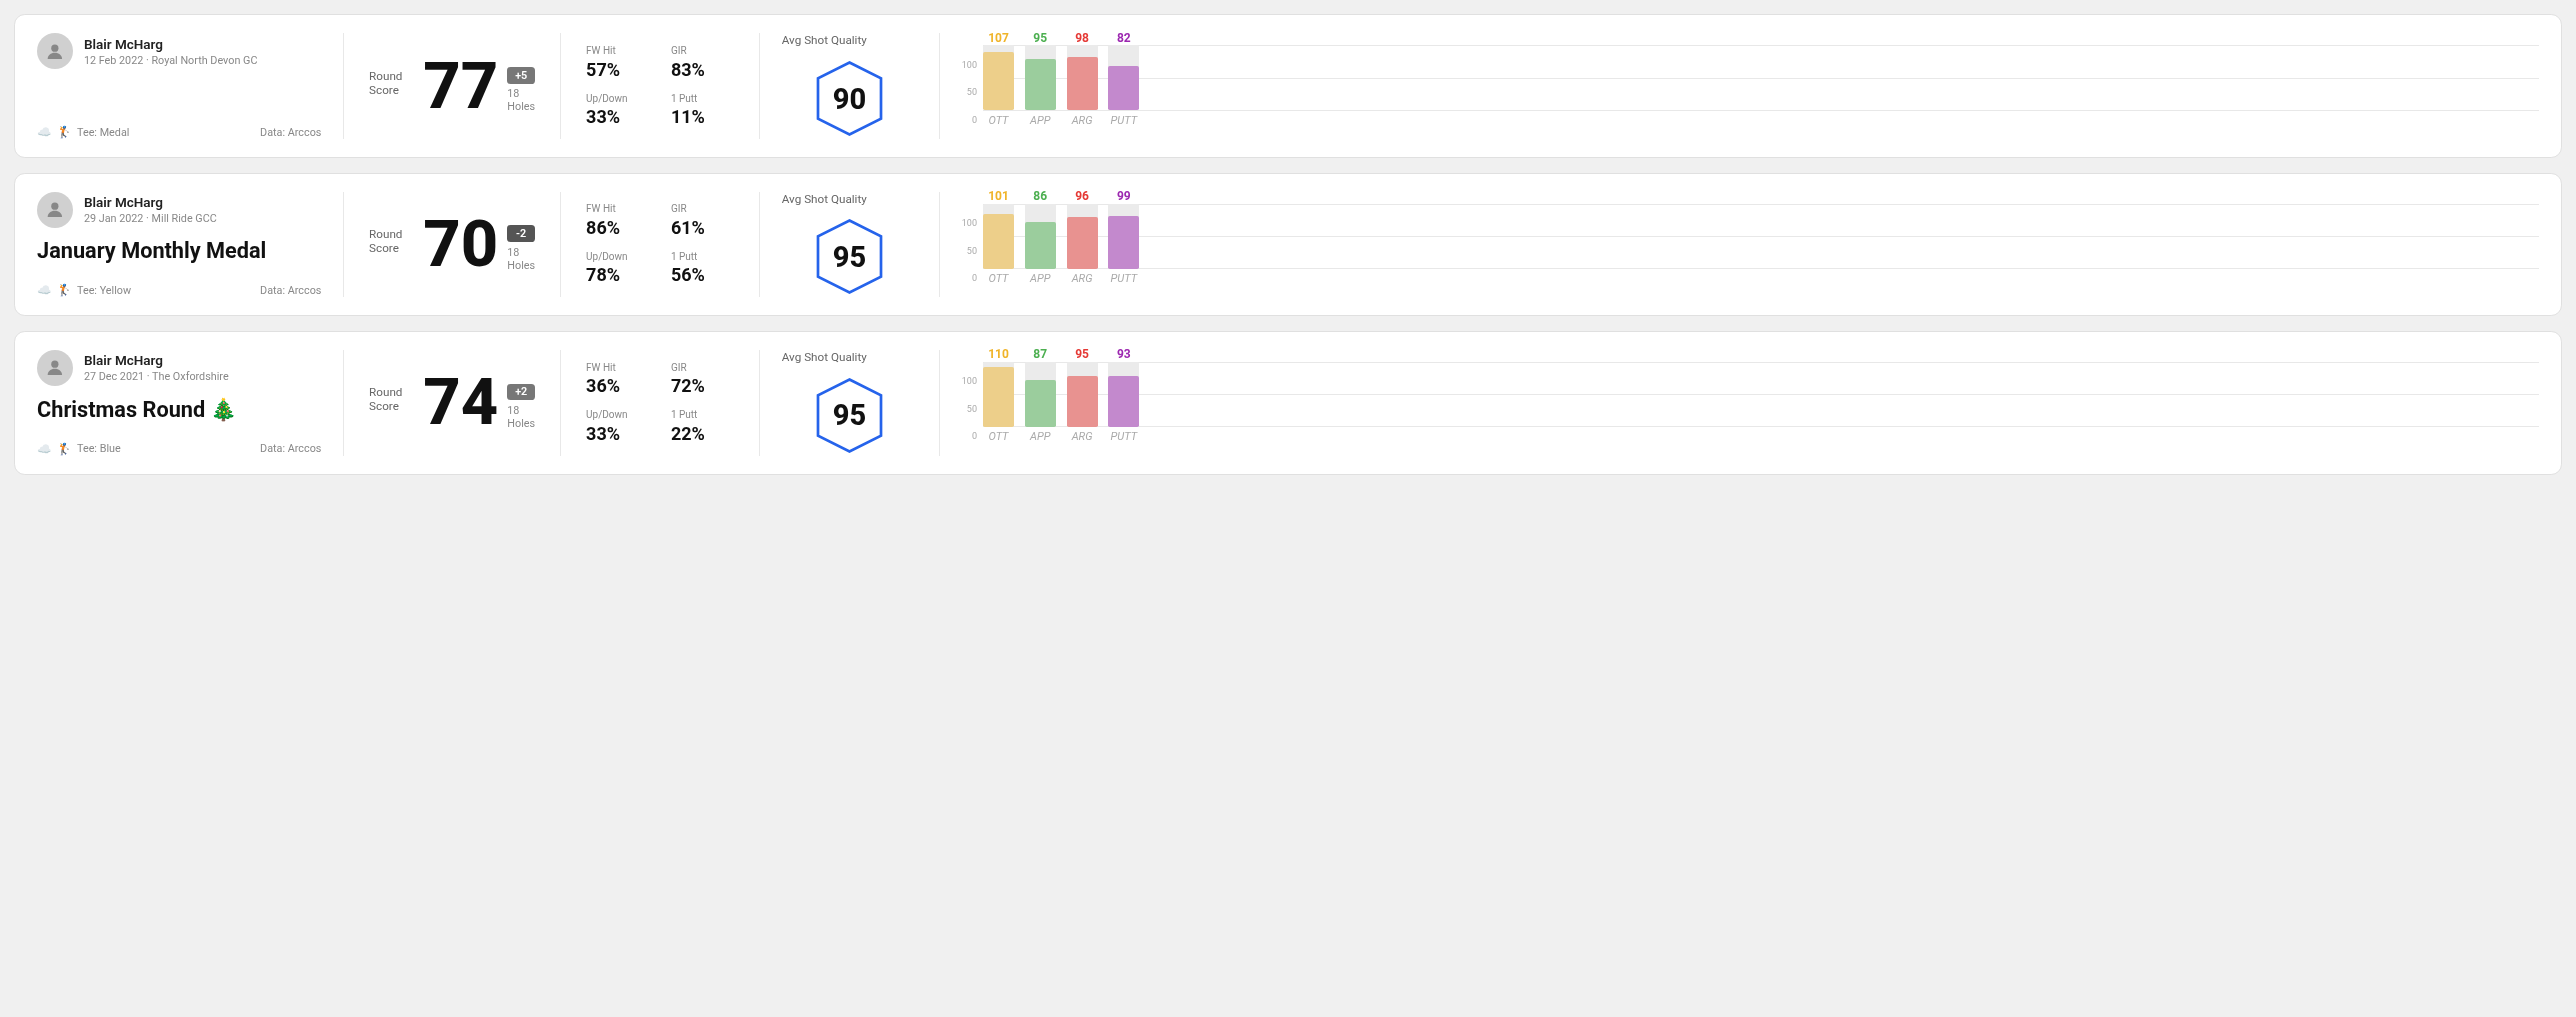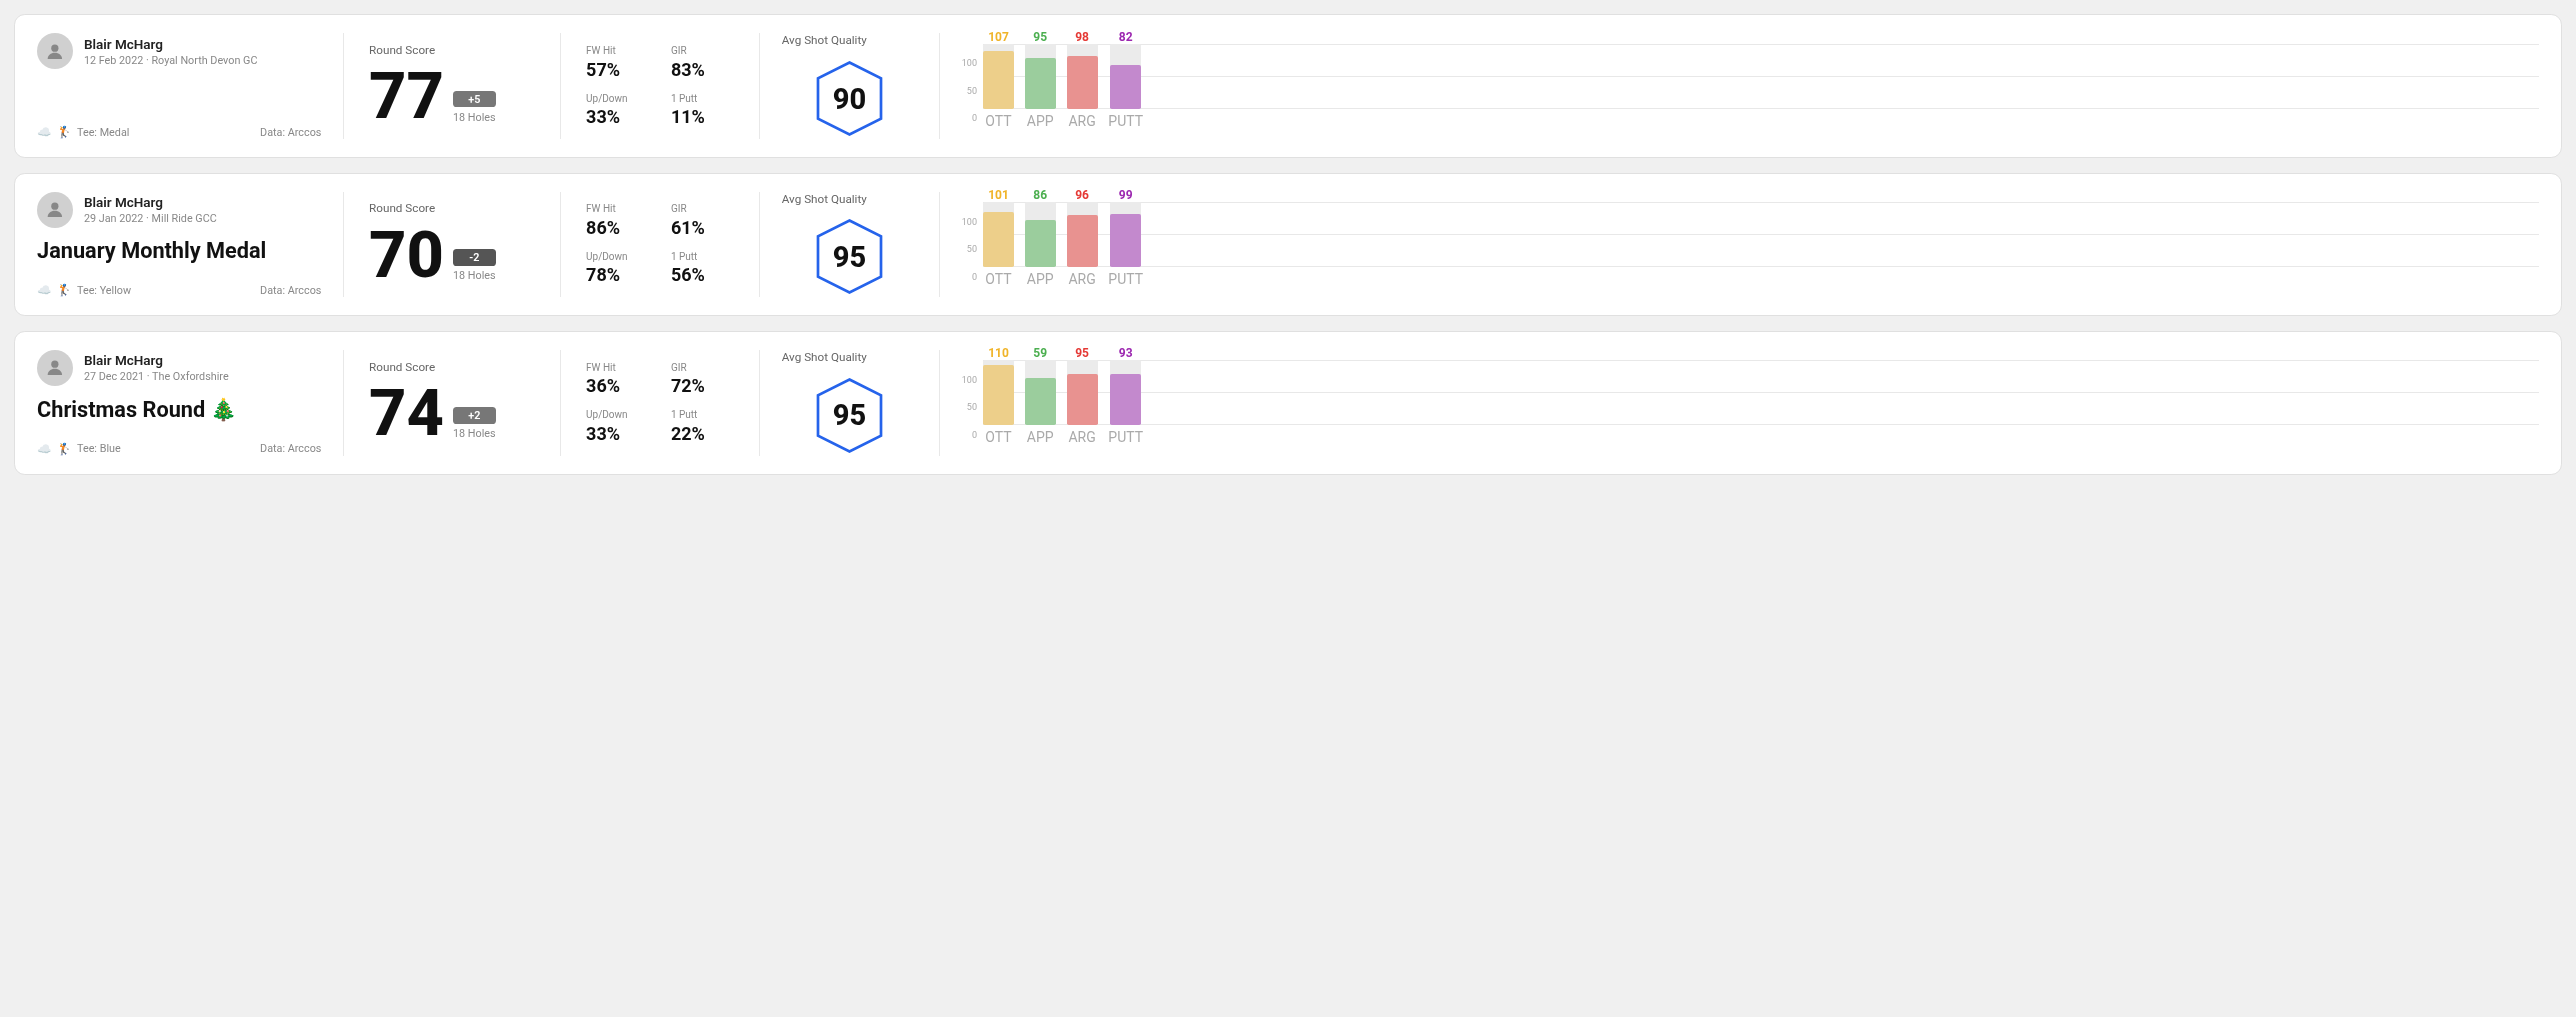--- a/index.html
+++ b/index.html
@@ -81,22 +81,22 @@
     .tee-info .icon {
       font-size: 11.7px;
       color: #aaa;
     }
     .mid-section {
       width: 217px;
       flex-shrink: 0;
       padding: 0 25px;
       border-right: 0.9px solid #e8e8e8;
       display: flex;
-      flex-direction: column;
       justify-content: center;
+      align-items: center;
     }
     .round-score-label {
       font-size: 11.7px;
       color: #666;
       margin-bottom: 7.2px;
     }
     .score-row {
       display: flex;
       align-items: flex-end;
       gap: 9px;
@@ -262,23 +262,24 @@
       display: flex;
       flex-direction: column;
       justify-content: flex-end;
       overflow: hidden;
     }
     .bar-rect-inner {
       width: 100%;
       border-radius: 1.8px 1.8px 0 0;
     }
     .bar-x-label {
-      font-size: 14px;
+      font-size: 11px;
       color: #aaa;
       margin-top: 3.6px;
+      font-style: italic;
     }
   </style>
 </head>
 <body>
 
 <div id="app">
     <div class="card" id="card1">
 
       <div class="left-section">
         <div>
@@ -620,21 +621,21 @@
 
       <div class="bar-col">
         <span class="bar-top-label" style="color:#f0b429">110</span>
         <div class="bar-rect-outer">
           <div class="bar-rect-inner" style="height:60px; background:#f0b429; opacity:0.5;"></div>
         </div>
         <span class="bar-x-label">OTT</span>
       </div>
 
       <div class="bar-col">
-        <span class="bar-top-label" style="color:#4caf50">59</span>
+        <span class="bar-top-label" style="color:#4caf50">87</span>
         <div class="bar-rect-outer">
           <div class="bar-rect-inner" style="height:47px; background:#4caf50; opacity:0.5;"></div>
         </div>
         <span class="bar-x-label">APP</span>
       </div>
 
       <div class="bar-col">
         <span class="bar-top-label" style="color:#e53935">95</span>
         <div class="bar-rect-outer">
           <div class="bar-rect-inner" style="height:51px; background:#e53935; opacity:0.5;"></div>

